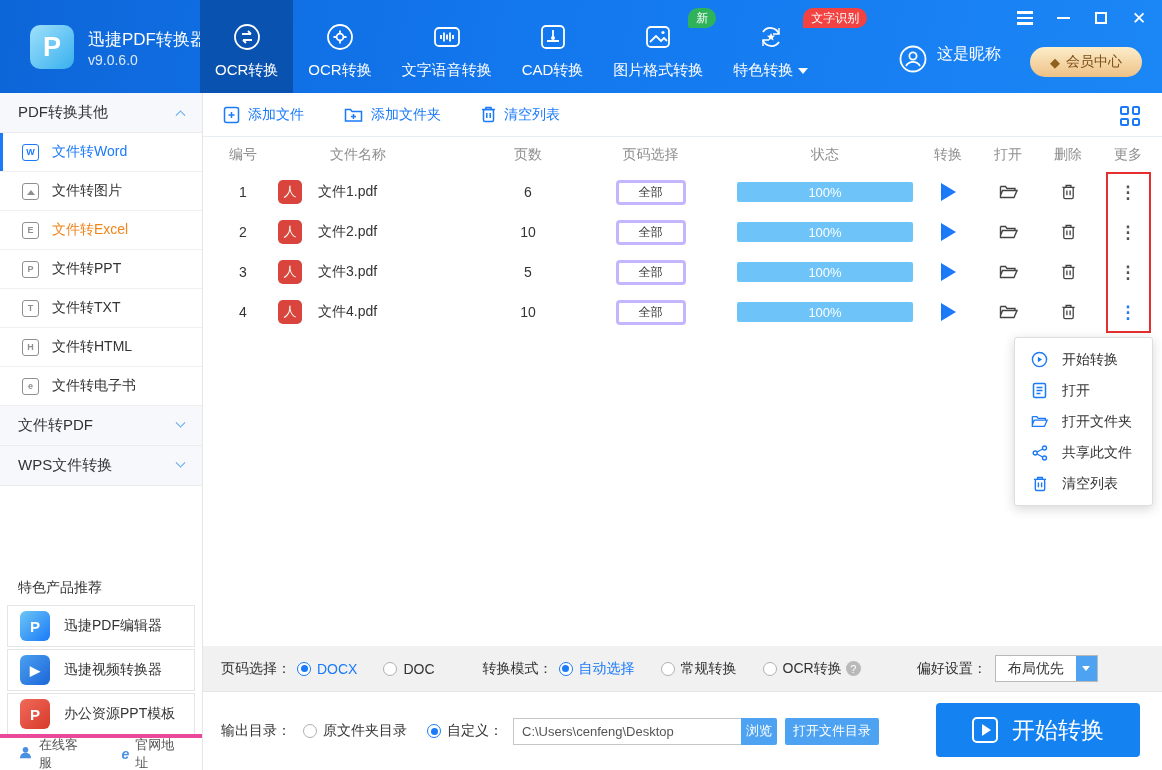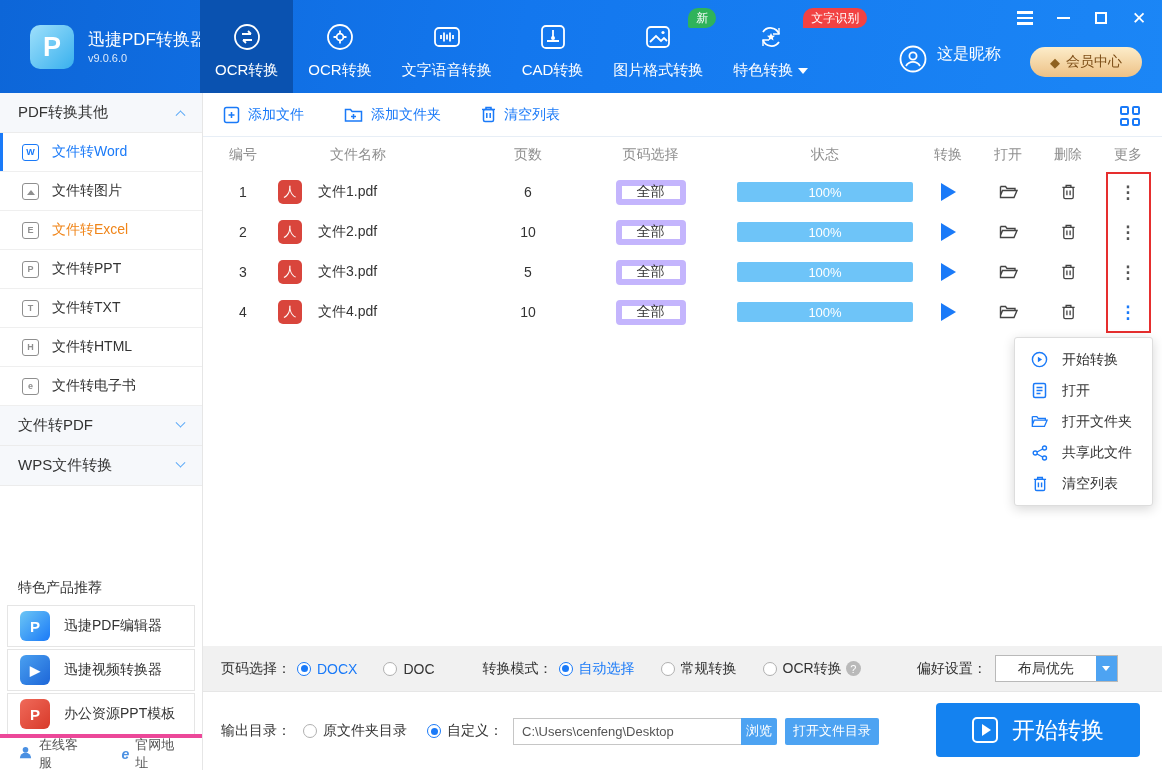--- a/index.html
+++ b/index.html
@@ -7,21 +7,21 @@
   .app { position:relative; width:1162px; height:770px; background:#fff; overflow:hidden;
          font-family:"Liberation Sans", sans-serif; }
 
   
   .header { position:absolute; left:0; top:0; width:1162px; height:93px;
             background:linear-gradient(100deg,#0d66d8 0%,#1377ee 45%,#1b86f6 100%); }
   .logo { position:absolute; left:30px; top:25px; width:44px; height:44px; border-radius:10px;
           background:linear-gradient(135deg,#9fe0fb,#38b0ee); display:flex; align-items:center;
           justify-content:center; color:#fff; font-size:27px; font-weight:bold; }
   .app-title { position:absolute; left:88px; top:28px; color:#fff; font-size:17px; }
-  .app-version { position:absolute; left:88px; top:52px; color:rgba(255,255,255,.85); font-size:11px; }
+  .app-version { position:absolute; left:88px; top:52px; color:rgba(255,255,255,.85); font-size:14px; }
 
   .tabs { position:absolute; left:200px; top:0; height:93px; display:flex; }
   .tab { position:relative; height:93px; display:flex; flex-direction:column; align-items:center;
          justify-content:flex-end; padding:0 15px 13px; color:#fff; cursor:pointer; }
   .tab.active { background:#0a52b0; }
   .tab-label { font-size:15px; margin-top:8px; white-space:nowrap; display:flex; align-items:center; gap:5px;}
   .tab-icon { width:32px; height:32px; display:flex; align-items:center; justify-content:center; }
   .badge { position:absolute; top:8px; font-size:12px; color:#fff; line-height:20px; padding:0 8px;
            border-radius:10px 10px 10px 2px; white-space:nowrap; z-index:5; }
   .badge-green { background:#2fb35a; right:2px; }
@@ -99,22 +99,22 @@
   .c-file { left:75px; width:230px; justify-content:flex-start; gap:16px; }
   .c-pages{ left:280px; width:90px; }
   .c-sel  { left:380px; width:135px; }
   .c-bar  { left:534px; width:176px; }
   .c-play { left:715px; width:60px; }
   .c-open { left:775px; width:60px; }
   .c-del  { left:835px; width:60px; }
   .c-more { left:895px; width:60px; }
   .pdf-ico { width:24px; height:24px; border-radius:5px; background:#d9453c; color:#fff; display:flex;
              align-items:center; justify-content:center; font-size:13px; }
-  .sel-btn { width:70px; height:25px; border:6px solid #c4b5fd; border-radius:4px; background:#fff;
-             font-size:14px; color:#333; display:flex; align-items:center; justify-content:center; cursor:pointer; }
+  .sel-btn { width:70px; height:25px; border:3px solid #c4b5fd; border-radius:4px; background:#fff;
+             font-size:12px; color:#333; display:flex; align-items:center; justify-content:center; cursor:pointer; }
   .pbar { width:176px; height:20px; background:#6ec4f8; border-radius:2px; color:#fff; font-size:13px;
           display:flex; align-items:center; justify-content:center; }
   .play-tri { width:0; height:0; border-left:15px solid #1a7af8; border-top:9px solid transparent;
               border-bottom:9px solid transparent; cursor:pointer; }
   .dots { font-size:17px; color:#555; letter-spacing:0; line-height:1; cursor:pointer; font-weight:bold; }
   .dots.blue { color:#1a7af8; }
   .icon-btn { cursor:pointer; display:flex; align-items:center; justify-content:center; }
 
   .red-rect { position:absolute; left:903px; top:79px; width:45px; height:161px;
               border:2px solid #e62e2e; pointer-events:none; }
@@ -132,21 +132,21 @@
   .radio { width:14px; height:14px; border-radius:50%; border:1.4px solid #b0b0b0; background:#fff;
            display:inline-flex; align-items:center; justify-content:center; cursor:pointer; flex:none; }
   .radio.on { border-color:#1a7af8; }
   .radio.on i { width:7px; height:7px; border-radius:50%; background:#1a7af8; }
   .rlabel { margin-left:6px; cursor:pointer; }
   .rlabel.blue { color:#1a7af8; }
   .opt-group { display:flex; align-items:center; }
   .help-circle { width:15px; height:15px; border-radius:50%; background:#b9b9b9; color:#fff; font-size:11px;
            display:inline-flex; align-items:center; justify-content:center; margin-left:4px; cursor:pointer; }
   .dropdown { display:flex; margin-left:8px; height:27px; border:1px solid #b9b9b9; background:#fff; cursor:pointer; }
-  .dd-value { padding:0 22px; display:flex; align-items:center; font-size:14px; color:#333; }
+  .dd-value { padding:0 12px; display:flex; align-items:center; font-size:14px; color:#333; }
   .dd-arrow { width:21px; background:#4da3f2; display:flex; align-items:center; justify-content:center; }
   .dd-arrow i { width:0; height:0; border-left:4px solid transparent; border-right:4px solid transparent;
                 border-top:5px solid #fff; }
 
   .output-bar { position:absolute; left:0; top:598px; width:100%; height:79px; background:#fff;
                 border-top:1px solid #e6e6e6; display:flex; align-items:center; padding-left:18px;
                 font-size:14px; color:#333; }
   .path-input { width:228px; height:27px; border:1px solid #c6c6c6; border-right:none; padding:0 8px;
                 font-size:13px; color:#555; font-family:"Liberation Sans", sans-serif; outline:none; }
   .browse-btn { width:36px; height:27px; background:#4da3f2; color:#fff; font-size:13px; border:none;

